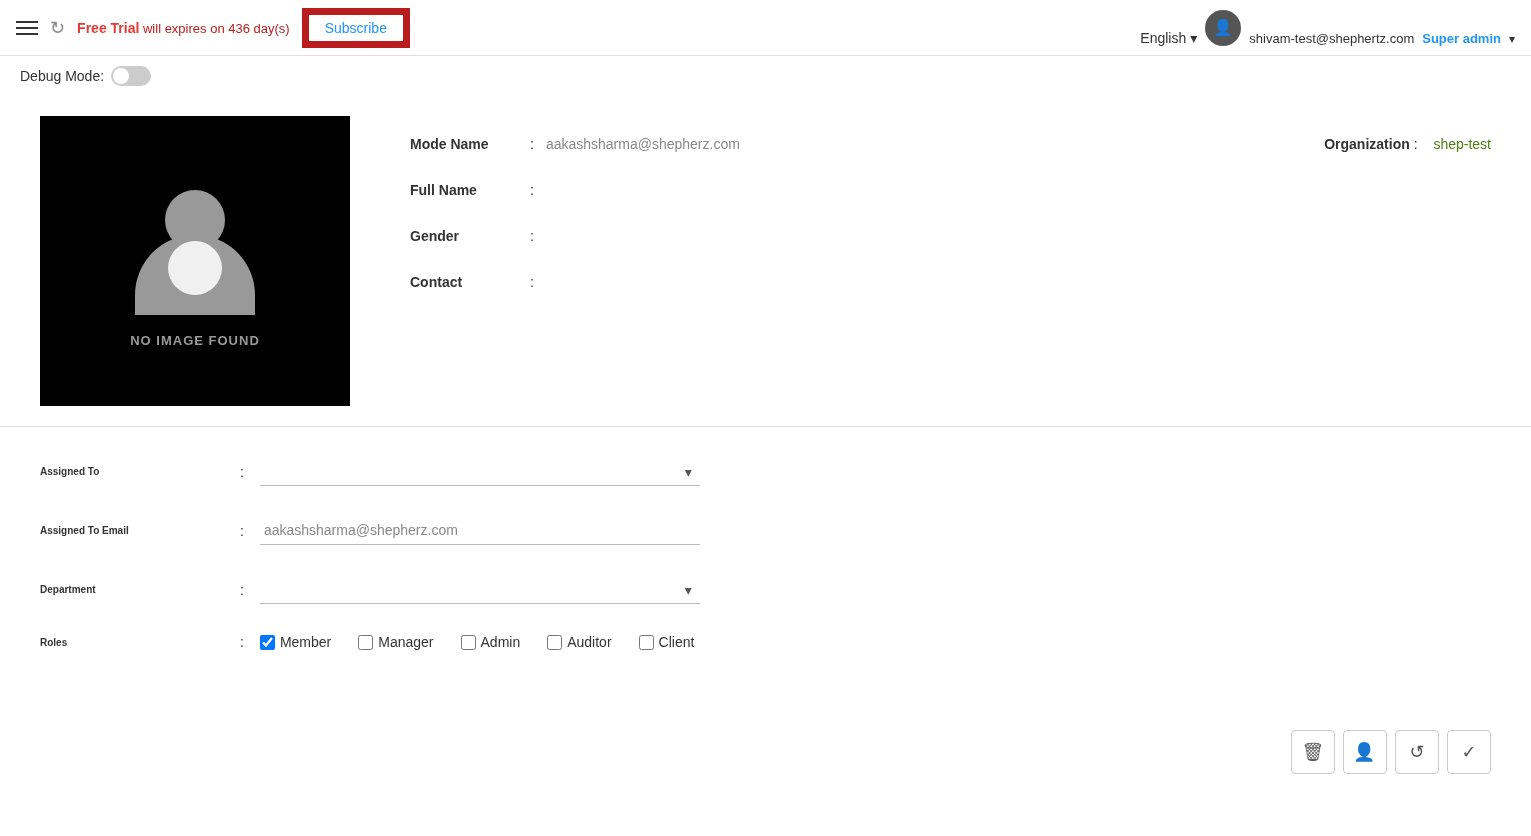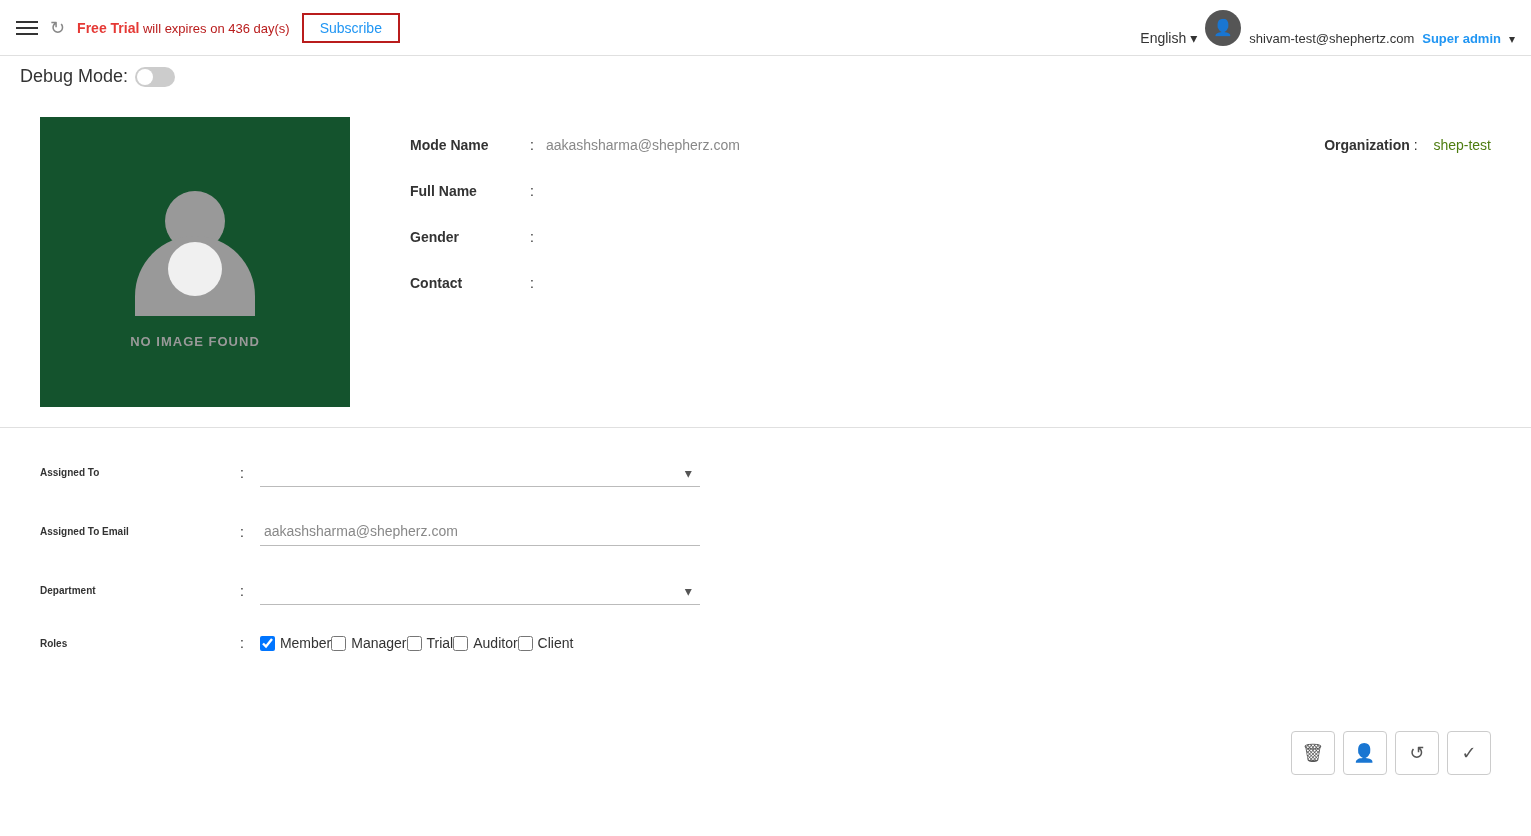--- a/index.html
+++ b/index.html
@@ -40,21 +40,21 @@
       color: #e53935;
       font-size: 14px;
       font-weight: bold;
     }
     .free-trial-sub {
       color: #b91c1c;
       font-size: 13px;
       font-weight: normal;
     }
     .subscribe-btn {
-      border: 2px solid #b91c1c;
+      border: 7px solid #b91c1c;
       color: #2196f3;
       background: #fff;
       padding: 5px 16px;
       border-radius: 0;
       cursor: pointer;
       font-size: 14px;
     }
     .header-right {
       display: flex;
       align-items: flex-end;
@@ -93,21 +93,21 @@
       color: #333;
       cursor: pointer;
     }
 
     
     .debug-bar {
       padding: 10px 20px;
       display: flex;
       align-items: center;
       gap: 7px;
-      font-size: 18px;
+      font-size: 14px;
     }
     .toggle-switch {
       position: relative;
       width: 40px;
       height: 20px;
     }
     .toggle-slider {
       position: absolute;
       top: 0; left: 0; right: 0; bottom: 0;
       background: #ccc;
@@ -129,21 +129,21 @@
       display: flex;
       align-items: flex-start;
       padding: 20px 40px;
       gap: 60px;
       border-bottom: 1px solid #e0e0e0;
       min-height: 300px;
     }
     .profile-image-box {
       width: 310px;
       min-height: 290px;
-      background: #14532d;
+      background: #000000;
       display: flex;
       flex-direction: column;
       align-items: center;
       justify-content: center;
       gap: 10px;
       flex-shrink: 0;
     }
     .avatar-placeholder {
       width: 140px;
       height: 140px;
@@ -279,21 +279,21 @@
       padding: 6px 4px;
       font-size: 14px;
       outline: none;
       color: #888;
     }
 
     
     .roles-wrap {
       display: flex;
       align-items: center;
-      gap: 0;
+      gap: 27px;
     }
     .role-item {
       display: flex;
       align-items: center;
       gap: 5px;
       font-size: 14px;
     }
     .role-item input[type="checkbox"] {
       width: 15px;
       height: 15px;
@@ -440,21 +440,21 @@
       <label class="role-item">
         <input type="checkbox" checked="" style="">
         <span>Member</span>
       </label>
       <label class="role-item">
         <input type="checkbox" style="">
         <span>Manager</span>
       </label>
       <label class="role-item">
         <input type="checkbox" style="">
-        <span>Trial</span>
+        <span>Admin</span>
       </label>
       <label class="role-item">
         <input type="checkbox" style="">
         <span>Auditor</span>
       </label>
       <label class="role-item">
         <input type="checkbox" style="">
         <span>Client</span>
       </label>
     </div>

